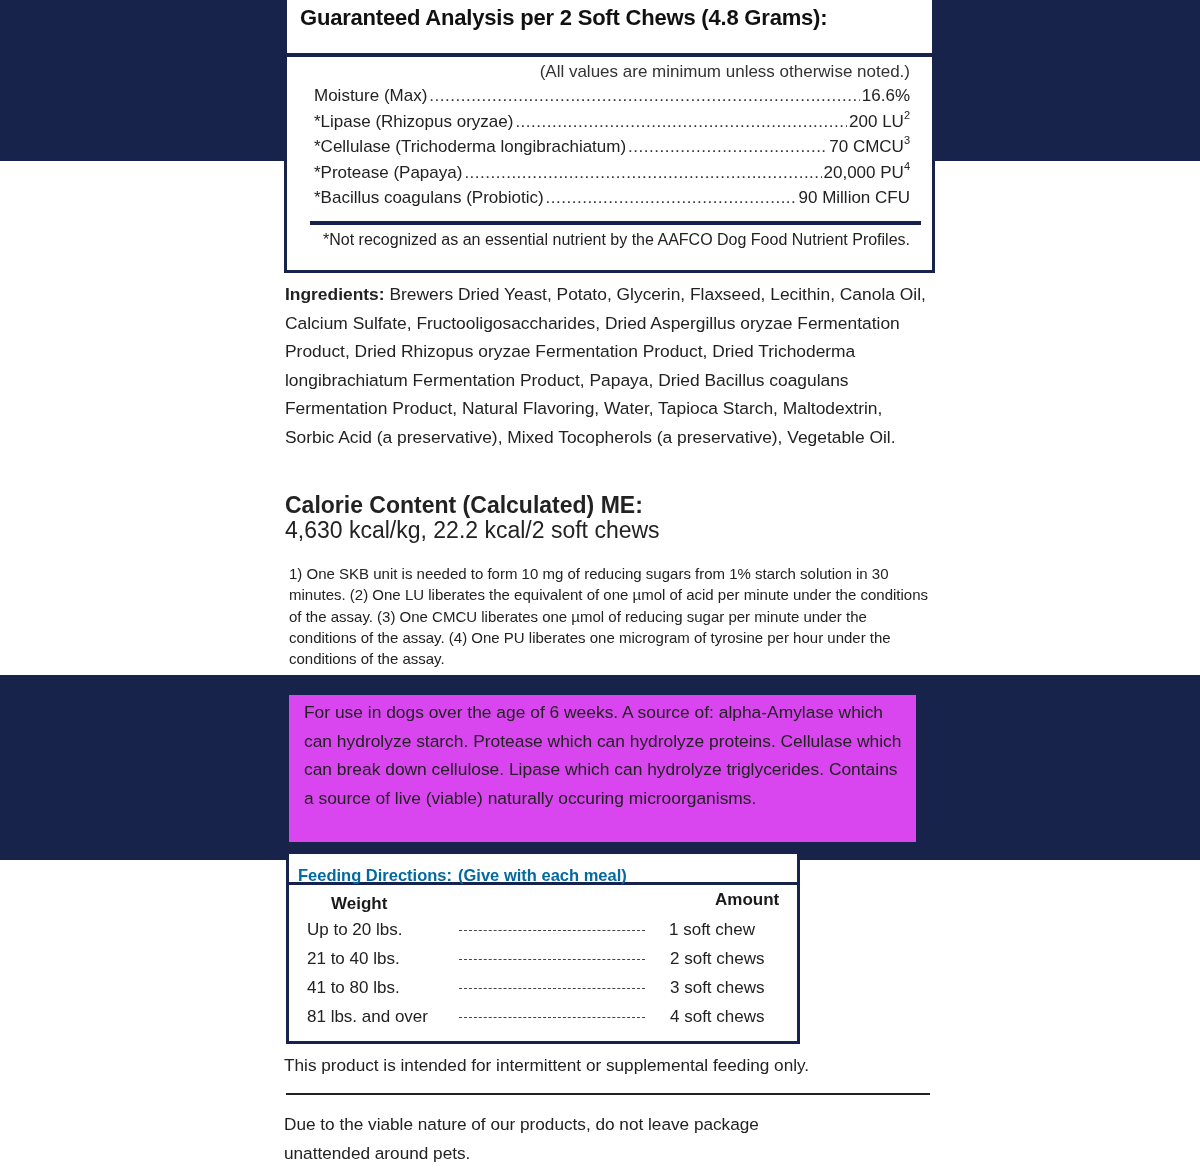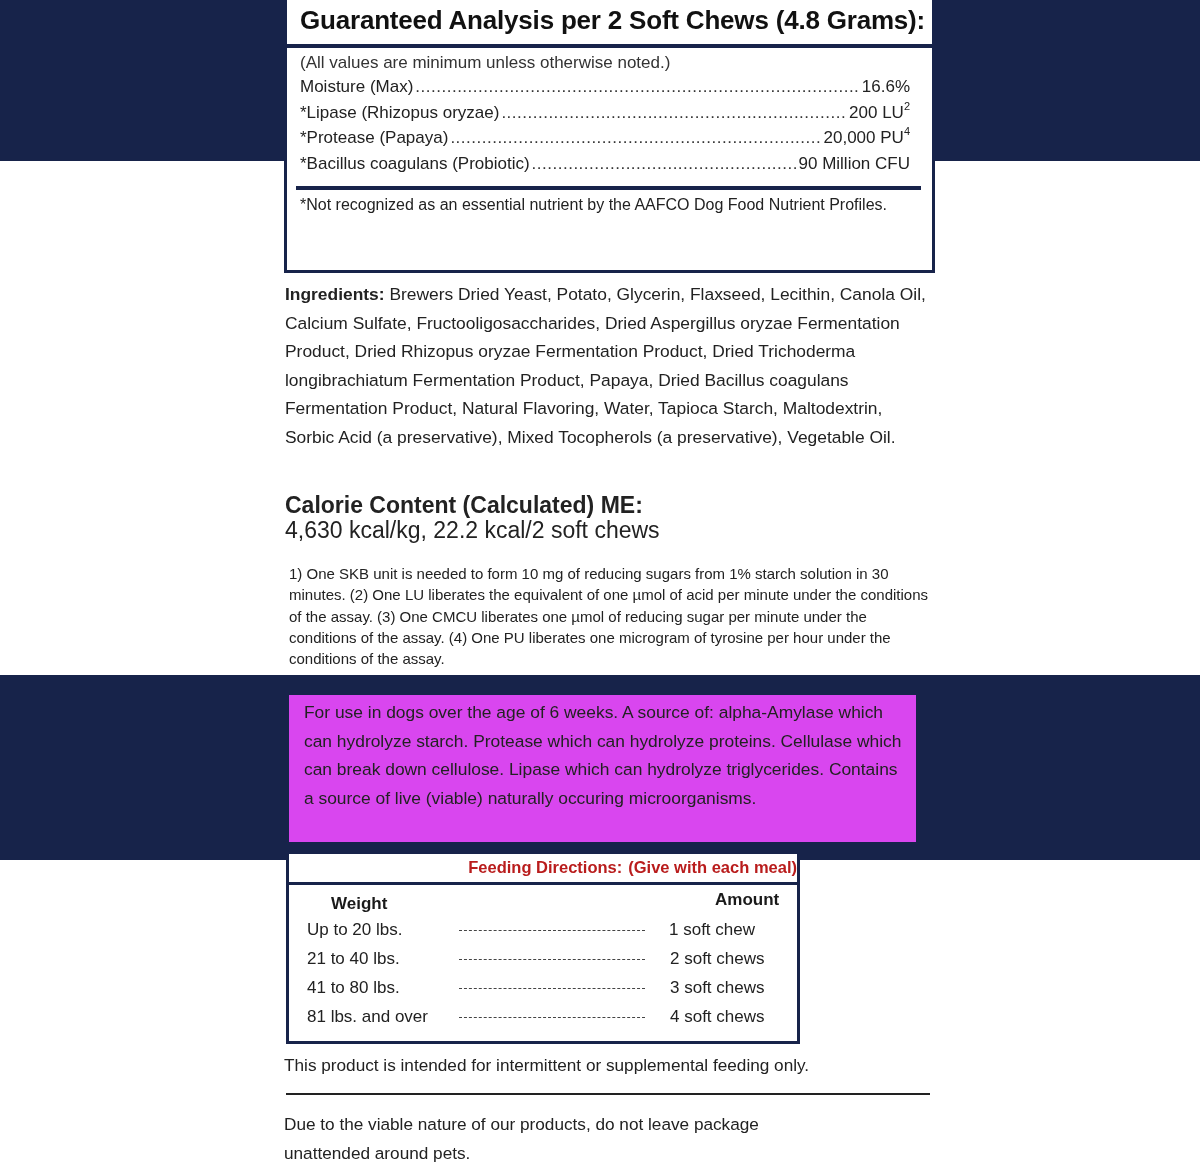--- a/index.html
+++ b/index.html
@@ -9,25 +9,25 @@
   .navy-band { position: absolute; left: 0; width: 1200px; background: #17234a; }
   .band-top { top: 0; height: 161px; }
   .band-mid { top: 675px; height: 185px; }
 
   
   .ga-box {
     position: absolute; left: 284px; top: 0; width: 651px; height: 273px;
     background: #fff; border: 3px solid #17234a; border-top: none;
   }
   .ga-title {
-    height: 48px; border-bottom: 4px solid #17234a;
-    padding: 5px 0 0 13px; font-weight: bold; font-size: 26px; color: #111;
+    height: 57px; border-bottom: 4px solid #17234a;
+    padding: 5px 0 0 13px; font-weight: bold; font-size: 22px; color: #111;
     letter-spacing: -0.2px;
   }
-  .ga-body { padding: 3px 22px 0 13px; font-size: 17px; color: #222; }
+  .ga-body { padding: 3px 22px 0 27px; font-size: 17px; color: #222; text-align: right; }
   .ga-note { height: 23px; line-height: 23px; color: #333; }
   .ga-row { display: flex; align-items: baseline; height: 25.5px; line-height: 25.5px; white-space: nowrap; }
   .ga-row .label { flex: 0 0 auto; }
   .ga-row .dots { flex: 1 1 auto; overflow: hidden; margin: 0 2px; color: #333; letter-spacing: 0.5px; }
   .ga-row .dots::after { content: "............................................................................................................................................................................................................"; }
   .ga-row .value { flex: 0 0 auto; }
   .ga-row sup { font-size: 11px; vertical-align: 8px; line-height: 0; }
   .ga-divider { height: 4px; background: #17234a; margin: 10px -11px 0 -4px; }
   .ga-footnote { font-size: 16px; padding: 6px 0 0 9px; color: #222; white-space: nowrap; margin-left: -9px; }
 
@@ -54,21 +54,21 @@
     font-size: 17.4px; line-height: 28.6px; color: #222;
   }
 
   
   .feed-box {
     position: absolute; left: 286px; top: 851px; width: 514px; height: 193px;
     background: #fff; border: 3px solid #17234a;
   }
   .feed-title {
     height: 31px; border-bottom: 3px solid #17234a;
-    padding: 4px 0 0 9px; font-size: 16.5px; font-weight: bold; color: #b91c1c; white-space: nowrap; text-align: right;
+    padding: 12px 0 0 9px; font-size: 16.5px; font-weight: bold; color: #0369a1; white-space: nowrap;
   }
   .feed-title .sub { margin-left: 6px; }
   .feed-table { position: relative; height: 156px; }
   .feed-head { position: absolute; top: 6px; font-weight: bold; font-size: 17px; color: #1a1a1a; }
   .feed-head.w { left: 42px; top: 9px; }
   .feed-head.a { left: 426px; top: 5px; }
   .feed-row { position: absolute; left: 0; width: 100%; height: 29px; font-size: 17px; color: #222; }
   .feed-row .w { position: absolute; left: 18px; top: 0; }
   .feed-row .d { position: absolute; left: 170px; top: 10px; width: 186px; border-top: 1.5px dashed #444; }
   .feed-row .a { position: absolute; left: 380px; top: 0; }
@@ -89,20 +89,25 @@
     <div class="ga-note">(All values are minimum unless otherwise noted.)</div>
     <div class="ga-row">
       <span class="label">Moisture (Max)</span>
       <span class="dots"></span>
       <span class="value">16.6%</span>
     </div>
     <div class="ga-row">
       <span class="label">*Lipase (Rhizopus oryzae)</span>
       <span class="dots"></span>
       <span class="value"><span>200 LU</span><sup>2</sup></span>
+    </div>
+    <div class="ga-row">
+      <span class="label">*Cellulase (Trichoderma longibrachiatum)</span>
+      <span class="dots"></span>
+      <span class="value"><span>70 CMCU</span><sup>3</sup></span>
     </div>
     <div class="ga-row">
       <span class="label">*Protease (Papaya)</span>
       <span class="dots"></span>
       <span class="value"><span>20,000 PU</span><sup>4</sup></span>
     </div>
     <div class="ga-row">
       <span class="label">*Bacillus coagulans (Probiotic)</span>
       <span class="dots"></span>
       <span class="value">90 Million CFU</span>

